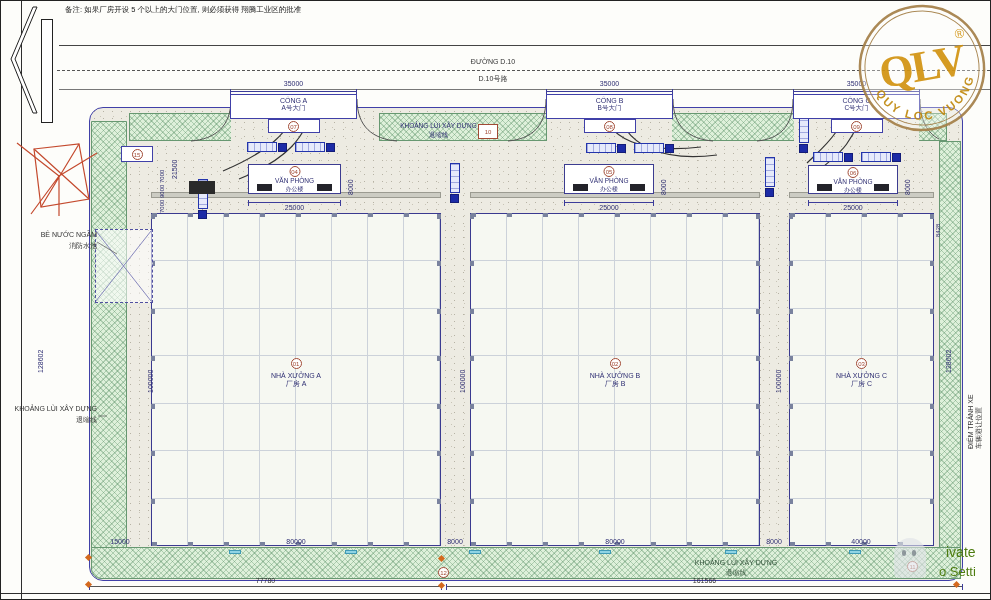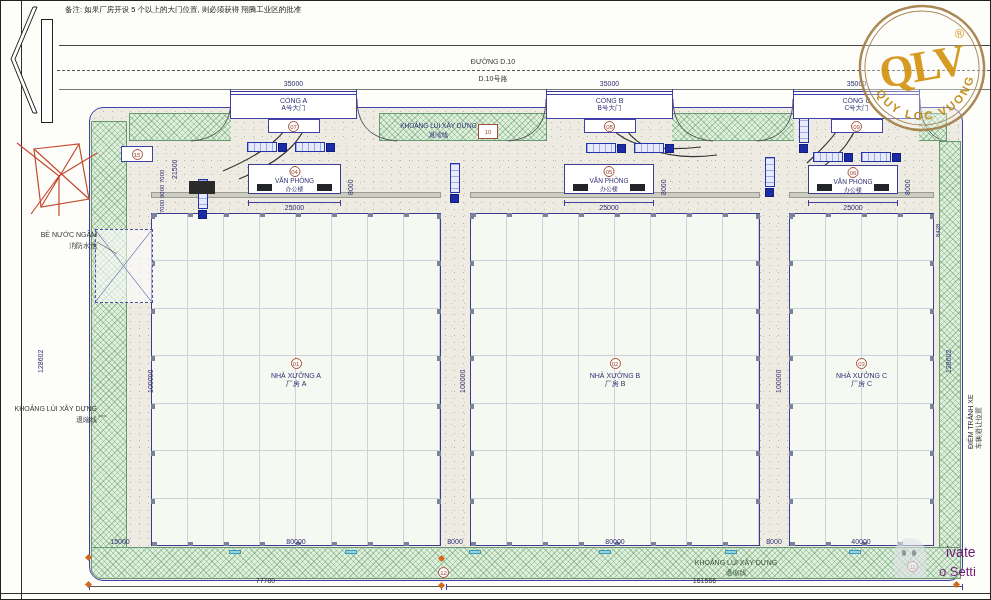--- a/index.html
+++ b/index.html
@@ -50,21 +50,21 @@
   .truck .tr{position:absolute;left:0;top:0;width:30px;height:10px;background:#e6eafb;border:1px solid #2435ac;
     background-image:repeating-linear-gradient(90deg,rgba(36,53,172,.35) 0 1px,transparent 1px 6px);box-sizing:border-box}
   .truck .cb{position:absolute;left:31px;top:1px;width:9px;height:9px;background:#1c2ba6;border:1px solid #131c78;box-sizing:border-box}
   .tv{transform:rotate(90deg);transform-origin:0 0}
   .diamond{position:absolute;width:5px;height:5px;background:#d4691e;transform:rotate(45deg);z-index:8}
   .cyan{position:absolute;width:12px;height:4px;background:#8fd4e4;border:1px solid #3f9ab5;box-sizing:border-box;z-index:5}
   .walk{position:absolute;height:6px;background:#ccccc3;border:1px solid #9b9b91;box-sizing:border-box;z-index:3}
   .blkline{position:absolute;background:#2e2e2e}
   .z8{z-index:8}
   #stamp{position:absolute;left:854px;top:0;width:134px;height:134px;transform:rotate(-10deg);opacity:.93;z-index:40}
-  .wmtext{position:absolute;color:#701a75;z-index:41}
+  .wmtext{position:absolute;color:#4d7c0f;z-index:41}
   .ghost{position:absolute;left:893px;top:537px;width:32px;height:40px;border-radius:16px 16px 5px 5px;
     background:rgba(222,226,230,.62);z-index:41}
   .ghost i{position:absolute;top:12px;width:4px;height:6px;background:rgba(110,118,128,.7);border-radius:2px}
 </style>
 </head>
 <body>
 
 <div id="canvas">
 
   <div class="blkline" style="left:20px;top:0;width:1px;height:600px"></div>

